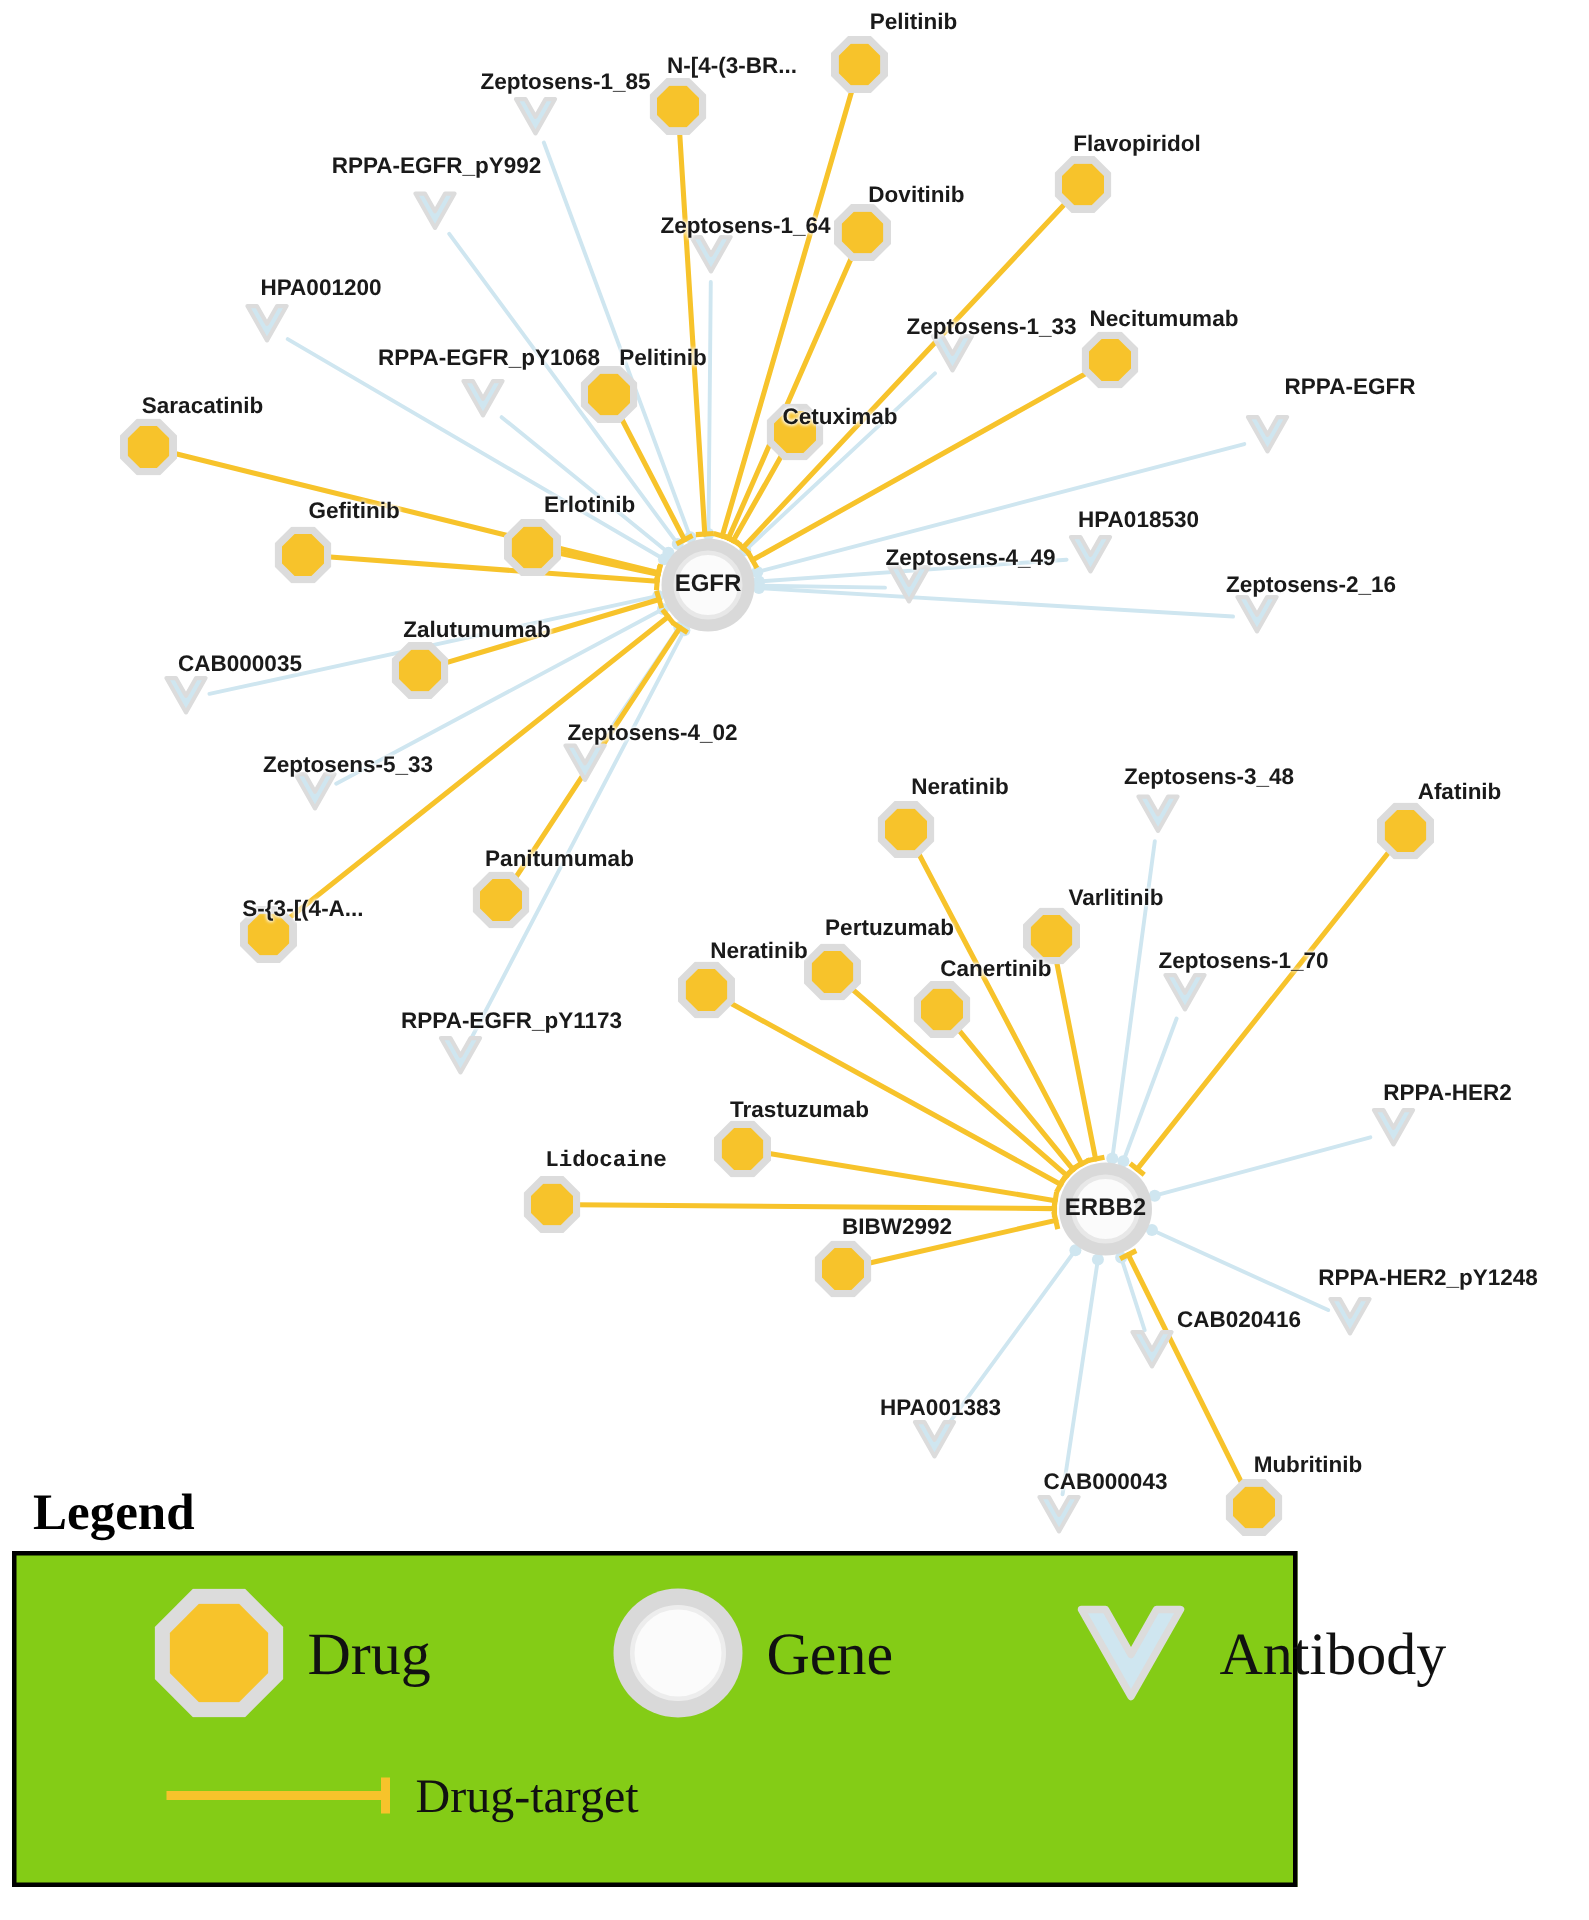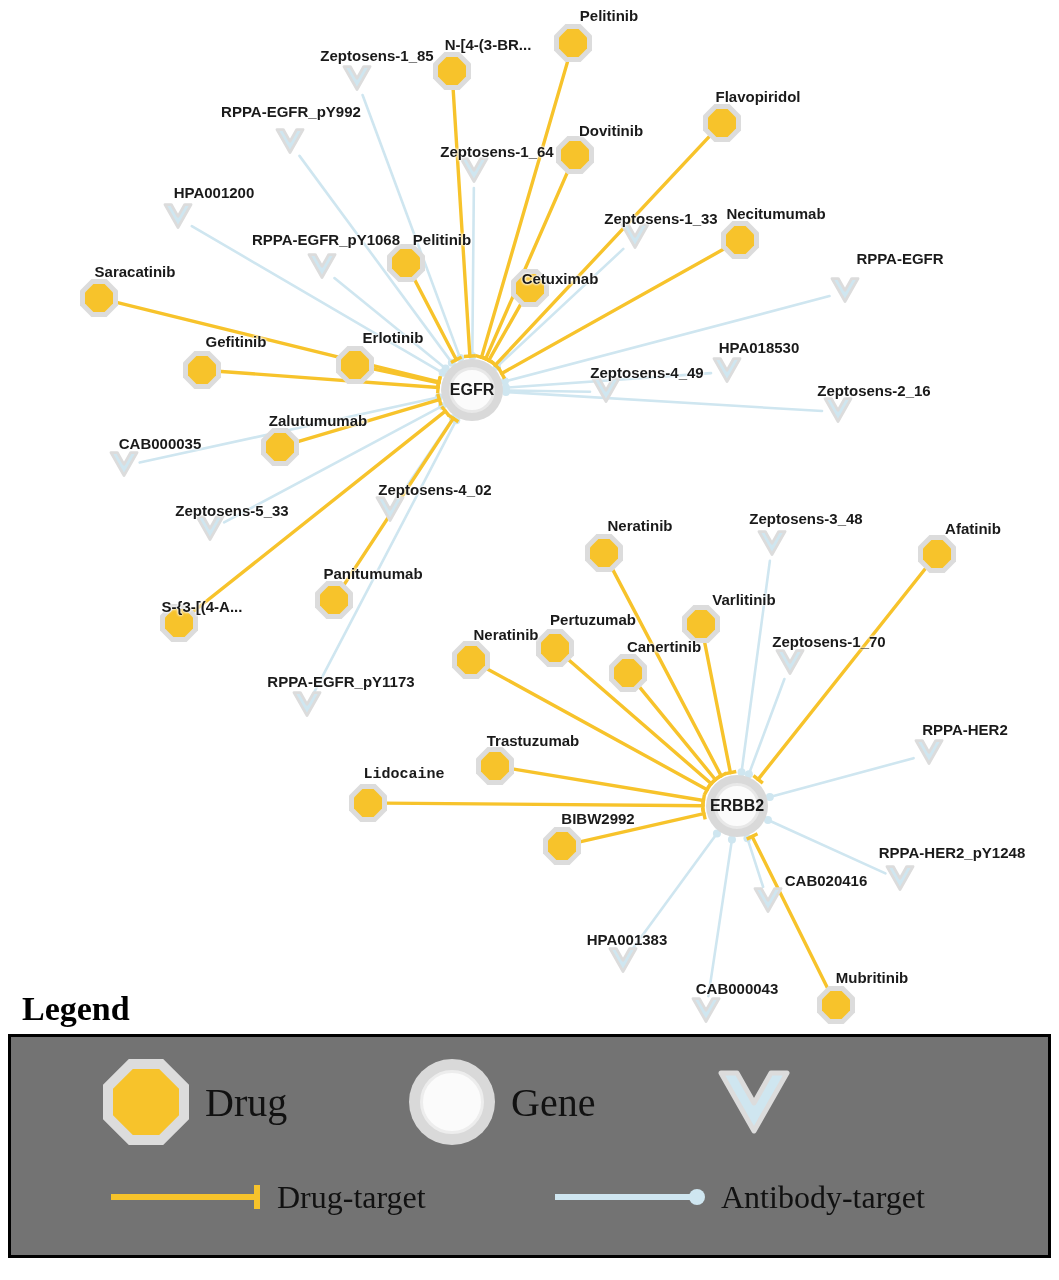--- a/index.html
+++ b/index.html
@@ -88,35 +88,35 @@
   
   .ab-wrap {
     width: 34px;
     height: 36px;
   }
   
   #legend {
     position: absolute;
     left: 8px;
     top: 990px;
-    width: 1043px;
+    width: 857px;
   }
   #legend-title {
     font-family: "Liberation Serif", serif;
     font-size: 34px;
     font-weight: bold;
     color: #000;
     margin-left: 14px;
     margin-bottom: 6px;
   }
   #legend-box {
     border: 3px solid #000;
     height: 218px;
     position: relative;
-    background: #737373;
+    background: #84cc16;
   }
   .legend-item {
     position: absolute;
     display: flex;
     align-items: center;
   }
   .legend-text {
     font-family: "Liberation Serif", serif;
     font-size: 40px;
     color: #111;
@@ -508,32 +508,26 @@
       <div class="lg-gene-wrap">
           <div class="lg-gene-inner"></div>
         </div>
       <div class="legend-text">Gene</div>
     </div>
 
     <div class="legend-item" style="left:700px; top:22px;">
       <svg width="86" height="86" viewBox="0 0 86 86">
         <path d="M10 14 L43 72 L76 14 L60 14 L43 44 L26 14 Z" fill="#cfe6f0" stroke="#dcdcdc" stroke-width="5" stroke-linejoin="round"></path>
       </svg>
+      <div class="legend-text">Antibody</div>
     </div>
 
     <div class="legend-item" style="left:96px; top:140px;">
       <svg width="160" height="40" viewBox="0 0 160 40">
         <line x1="4" y1="20" x2="150" y2="20" stroke="#f7c32b" stroke-width="6"></line>
         <line x1="150" y1="8" x2="150" y2="32" stroke="#f7c32b" stroke-width="6"></line>
       </svg>
       <div class="legend-text-sm">Drug-target</div>
     </div>
 
-    <div class="legend-item" style="left:540px; top:140px;">
-      <svg width="160" height="40" viewBox="0 0 160 40">
-        <line x1="4" y1="20" x2="142" y2="20" stroke="#cfe6f0" stroke-width="6"></line>
-        <circle cx="146" cy="20" r="8" fill="#cfe6f0"></circle>
-      </svg>
-      <div class="legend-text-sm">Antibody-target</div>
-    </div>
 
   </div>
 </div>
 
 </body></html>

